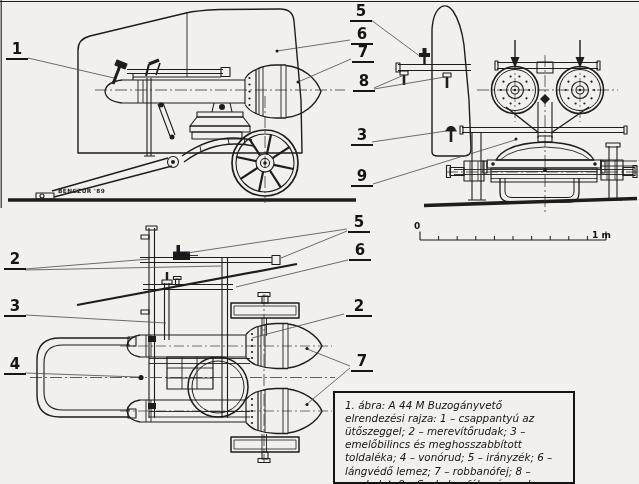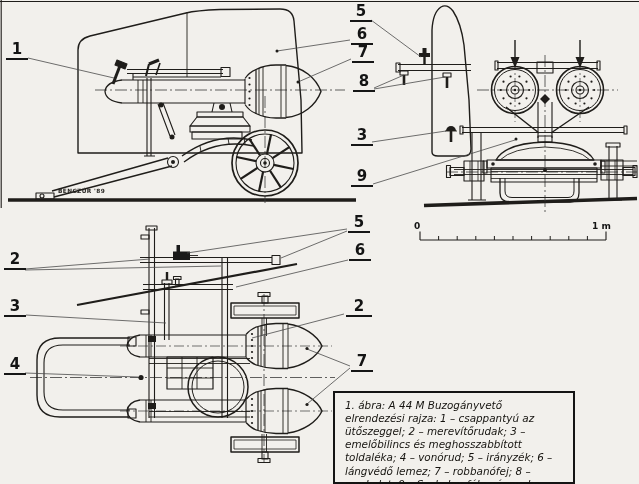--- a/index.html
+++ b/index.html
@@ -360,21 +360,21 @@
   <div class="callout" style="left:352px;top:45px">7</div>
   <div class="callout" style="left:353px;top:74px">8</div>
   <div class="callout" style="left:351px;top:128px">3</div>
   <div class="callout" style="left:351px;top:169px">9</div>
   <div class="callout" style="left:348px;top:215px">5</div>
   <div class="callout" style="left:349px;top:243px">6</div>
   <div class="callout" style="left:346px;top:299px;width:26px">2</div>
   <div class="callout" style="left:351px;top:354px">7</div>
 
   <div class="scale-label" style="left:414px;top:221px">0</div>
-  <div class="scale-label" style="left:592px;top:221px">1 m</div>
+  <div class="scale-label" style="left:592px;top:230px">1 m</div>
 
   <div id="signature">BENCZÚR '89</div>
 
   <div id="caption-box">
     <div class="cap">1. ábra: A 44 M Buzogányvető elrendezési rajza: 1 – csappantyú az ütőszeggel; 2 – merevítőrudak; 3 – emelőbilincs és meghosszabbított toldaléka; 4 – vonórud; 5 – irányzék; 6 – lángvédő lemez; 7 – robbanófej; 8 – markolat; 9 – Szokolov-féle géppuska-taliga; 10 – nyakgyűrű kifúvónyílásokkal</div>
   </div>
 
 </div>
 
 </body></html>

